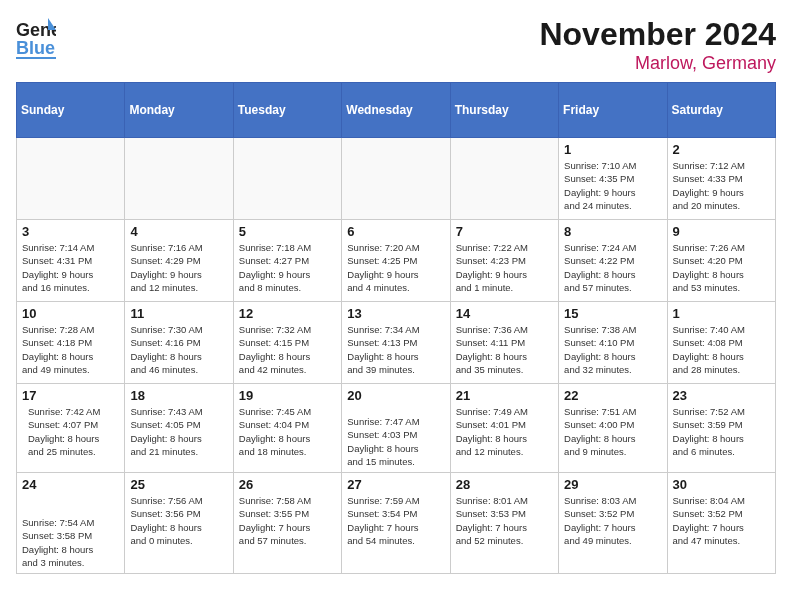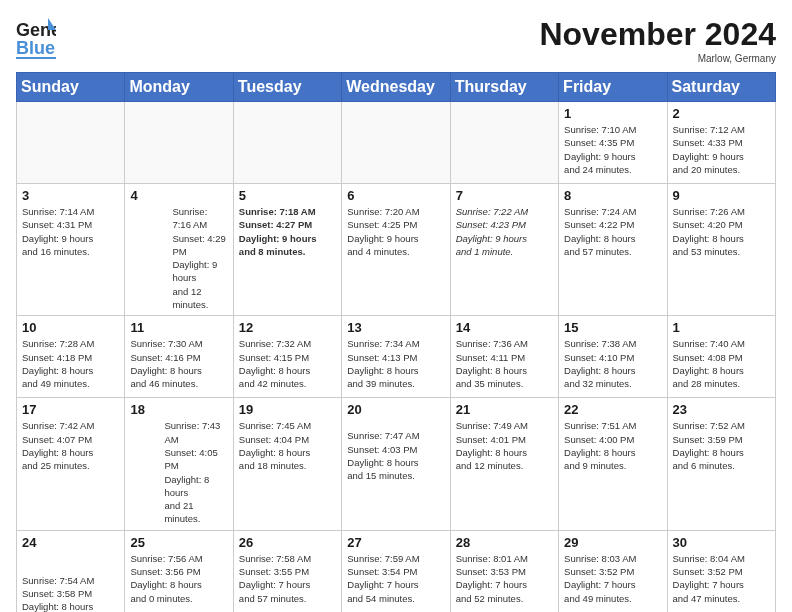--- a/index.html
+++ b/index.html
@@ -18,33 +18,33 @@
     }
     .title-block {
       text-align: right;
     }
     .month-title {
       font-size: 32px;
       font-weight: bold;
       color: #1a1a1a;
     }
     .location {
-      font-size: 10px;
-      color: #404040;
+      font-size: 18px;
+      color: #be185d;
     }
     table {
       width: 100%;
       border-collapse: collapse;
     }
     thead th {
       background: #4472c4;
       color: #fff;
-      font-size: 16px;
+      font-size: 12px;
       font-weight: bold;
-      padding: 5px 4px;
+      padding: 20px 4px;
       text-align: left;
       border: 1px solid #3a62b4;
     }
     td {
       border: 1px solid #ccc;
       vertical-align: top;
       padding: 4px 5px;
       font-size: 10px;
       color: #333;
       width: calc(100% / 7);
@@ -132,42 +132,42 @@
       <tr class="week-row">
         <td class="has-data">
           <span class="day-number">3</span>
           <div class="day-info" style="white-space: pre-line;">Sunrise: 7:14 AM
 Sunset: 4:31 PM
 Daylight: 9 hours
 and 16 minutes.</div>
         </td>
         <td class="has-data">
           <span class="day-number">4</span>
-          <div class="day-info" style="white-space: pre-line; margin-left: 42px;">Sunrise: 7:16 AM
+          <div class="day-info" style="white-space: pre-line;">Sunrise: 7:16 AM
 Sunset: 4:29 PM
 Daylight: 9 hours
 and 12 minutes.</div>
         </td>
         <td class="has-data">
           <span class="day-number">5</span>
-          <div class="day-info" style="white-space: pre-line; font-weight: bold;">Sunrise: 7:18 AM
+          <div class="day-info" style="white-space: pre-line;">Sunrise: 7:18 AM
 Sunset: 4:27 PM
 Daylight: 9 hours
 and 8 minutes.</div>
         </td>
         <td class="has-data">
           <span class="day-number">6</span>
           <div class="day-info" style="white-space: pre-line;">Sunrise: 7:20 AM
 Sunset: 4:25 PM
 Daylight: 9 hours
 and 4 minutes.</div>
         </td>
         <td class="has-data">
           <span class="day-number">7</span>
-          <div class="day-info" style="white-space: pre-line; font-style: italic;">Sunrise: 7:22 AM
+          <div class="day-info" style="white-space: pre-line;">Sunrise: 7:22 AM
 Sunset: 4:23 PM
 Daylight: 9 hours
 and 1 minute.</div>
         </td>
         <td class="has-data">
           <span class="day-number">8</span>
           <div class="day-info" style="white-space: pre-line;">Sunrise: 7:24 AM
 Sunset: 4:22 PM
 Daylight: 8 hours
 and 57 minutes.</div>
@@ -227,28 +227,28 @@
           <span class="day-number">1</span>
           <div class="day-info" style="white-space: pre-line;">Sunrise: 7:40 AM
 Sunset: 4:08 PM
 Daylight: 8 hours
 and 28 minutes.</div>
         </td>
       </tr>
       <tr class="week-row">
         <td class="has-data">
           <span class="day-number">17</span>
-          <div class="day-info" style="white-space: pre-line;">Sunrise: 7:42 AM
+          <div class="day-info" style="white-space: pre-line; margin-left: 6px;">Sunrise: 7:42 AM
 Sunset: 4:07 PM
 Daylight: 8 hours
 and 25 minutes.</div>
         </td>
         <td class="has-data">
           <span class="day-number">18</span>
-          <div class="day-info" style="white-space: pre-line; margin-left: 34px;">Sunrise: 7:43 AM
+          <div class="day-info" style="white-space: pre-line;">Sunrise: 7:43 AM
 Sunset: 4:05 PM
 Daylight: 8 hours
 and 21 minutes.</div>
         </td>
         <td class="has-data">
           <span class="day-number">19</span>
           <div class="day-info" style="white-space: pre-line;">Sunrise: 7:45 AM
 Sunset: 4:04 PM
 Daylight: 8 hours
 and 18 minutes.</div>

